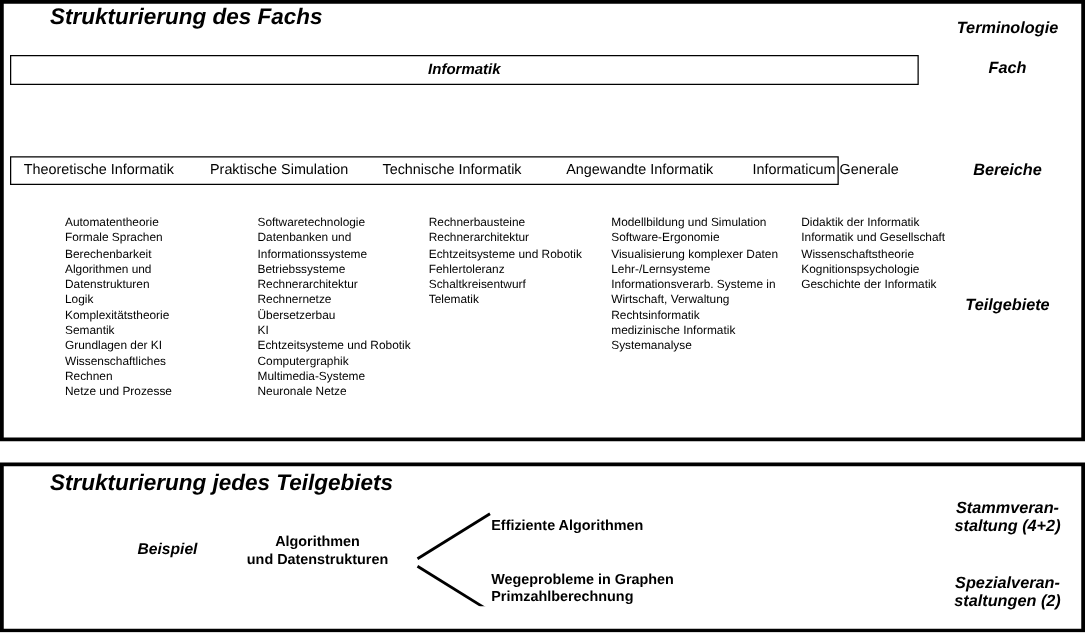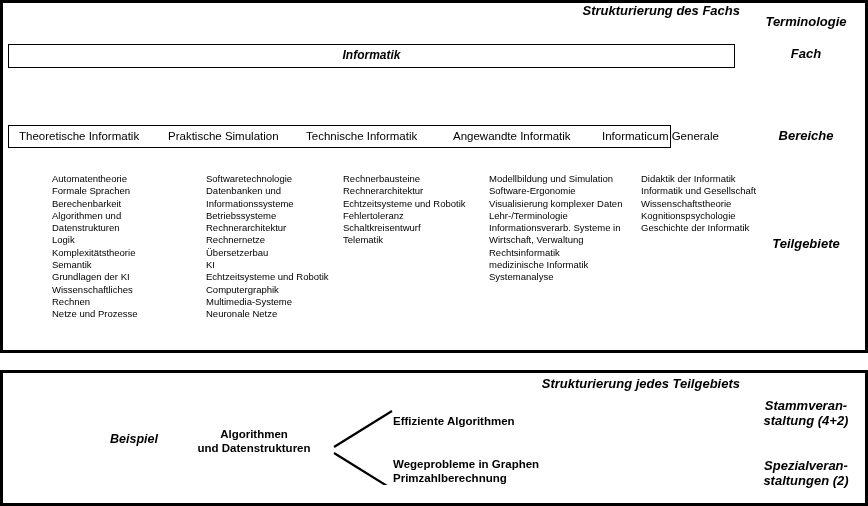--- a/index.html
+++ b/index.html
@@ -37,23 +37,24 @@
     top: 370px;
     width: 868px;
     height: 136px;
   }
 
   
   .section-title {
     position: absolute;
     font-weight: bold;
     font-style: italic;
-    font-size: 13px;
+    font-size: 18px;
     white-space: nowrap;
-    text-align: right;
+    text-align: left;
+    margin-left: 40px;
   }
   #title-top {
     left: 0px;
     top: 3px;
     width: 740px;
   }
   #title-bottom {
     left: 0px;
     top: 376px;
     width: 740px;
@@ -218,21 +219,21 @@
       <div>Rechnerarchitektur</div>
       <div>Echtzeitsysteme und Robotik</div>
       <div>Fehlertoleranz</div>
       <div>Schaltkreisentwurf</div>
       <div>Telematik</div>
     </div>
   <div class="tg-col" id="tgcol-3" style="left:449px;">
       <div>Modellbildung und Simulation</div>
       <div>Software-Ergonomie</div>
       <div>Visualisierung komplexer Daten</div>
-      <div>Lehr-/Terminologie</div>
+      <div>Lehr-/Lernsysteme</div>
       <div>Informationsverarb. Systeme in</div>
       <div>Wirtschaft, Verwaltung</div>
       <div>Rechtsinformatik</div>
       <div>medizinische Informatik</div>
       <div>Systemanalyse</div>
     </div>
   <div class="tg-col" id="tgcol-4" style="left:601px;">
       <div>Didaktik der Informatik</div>
       <div>Informatik und Gesellschaft</div>
       <div>Wissenschaftstheorie</div>

